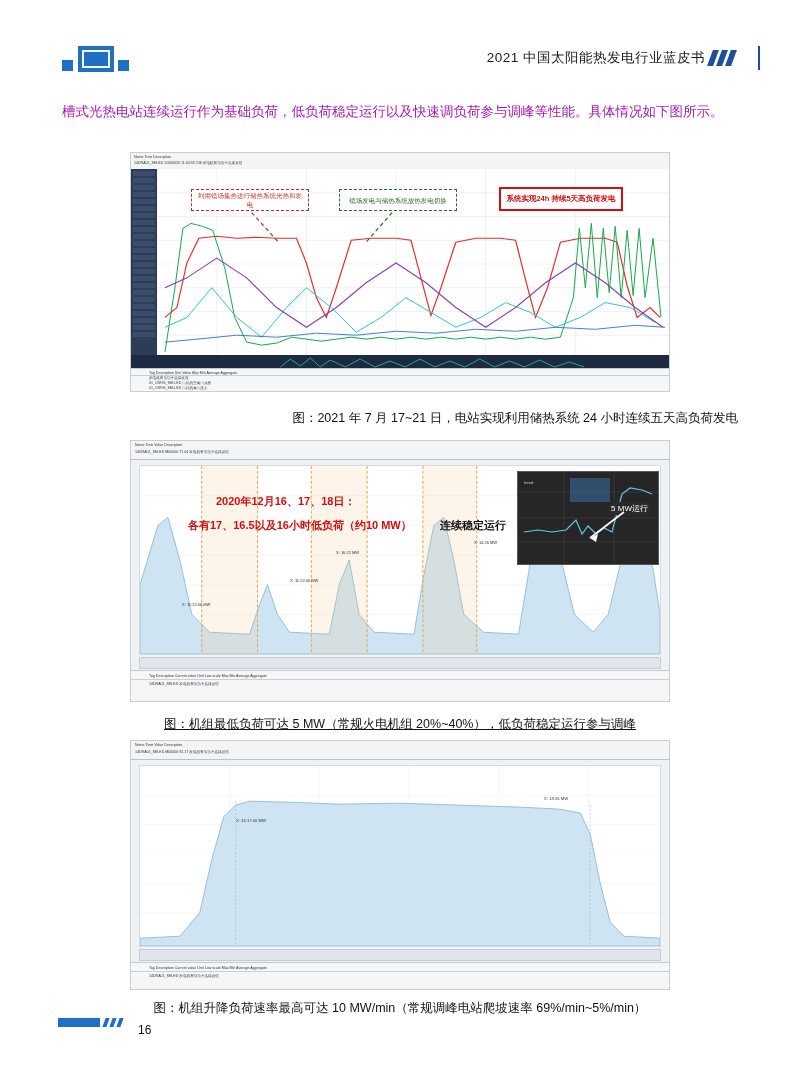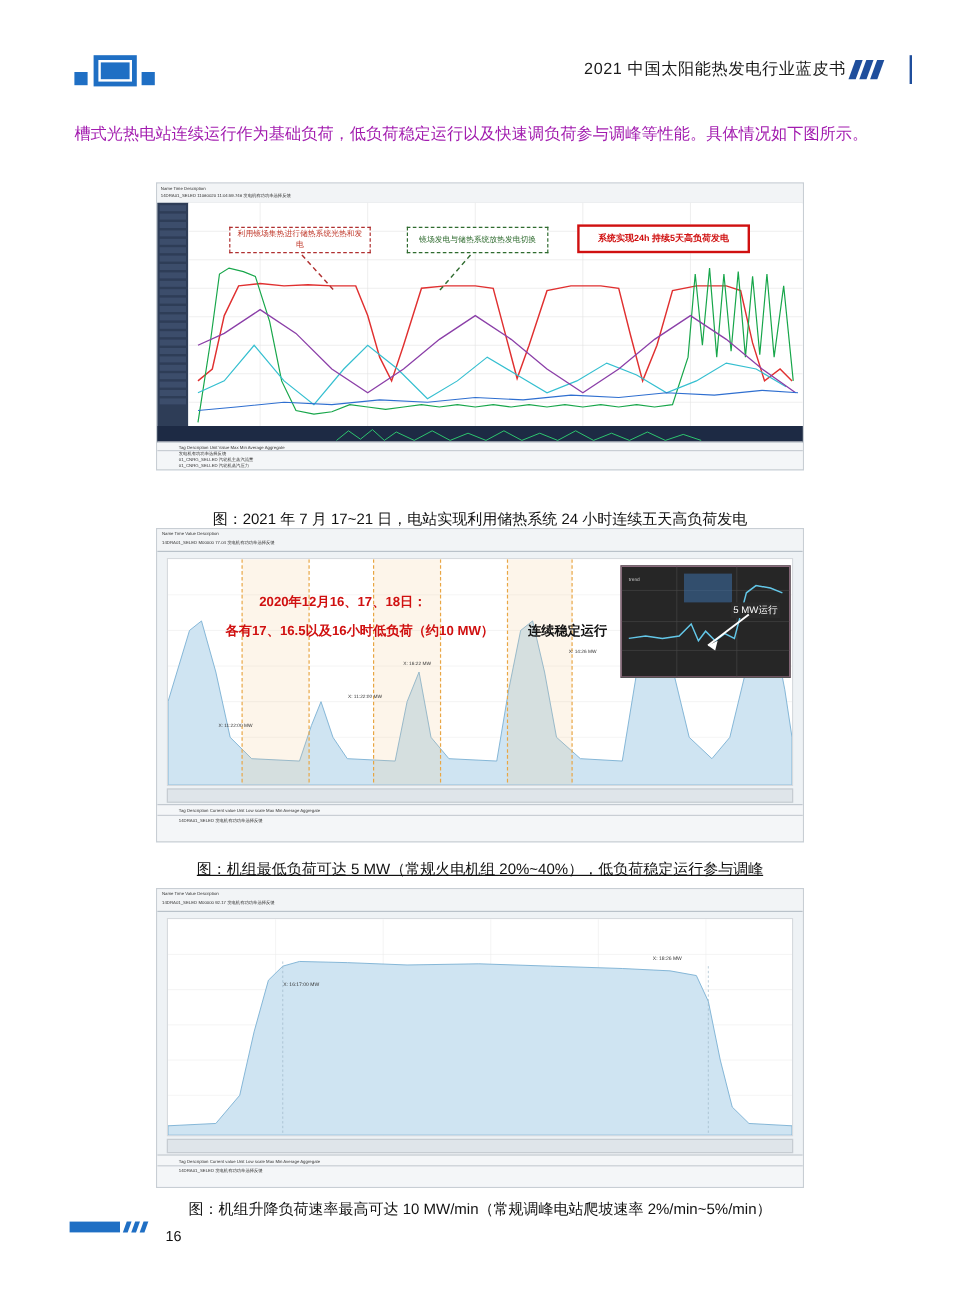--- a/index.html
+++ b/index.html
@@ -243,21 +243,21 @@
           <polyline fill="none" stroke="#17a64a" stroke-width="1" points="8,185 18,120 26,60 34,55 46,58 56,62 68,100 78,150 90,175 105,178 120,176 135,170 150,172 165,174 180,172 195,170 210,172 225,170 240,172 255,170 270,172 285,170 300,172 315,170 330,172 345,170 360,172 375,170 390,172 405,170 418,130 424,60 430,120 436,55 442,130 448,60 454,125 460,58 466,130 472,62 478,128 484,60 490,130 498,70 506,150"></polyline>
 
           <polyline fill="none" stroke="#35bfd0" stroke-width="1" points="8,160 30,150 55,120 80,150 105,170 130,140 150,120 175,140 200,165 225,150 250,130 275,145 300,160 325,150 350,135 375,145 400,160 425,150 450,135 475,140 500,155"></polyline>
 
           <polyline fill="none" stroke="#8b3fa8" stroke-width="1.1" points="8,120 30,110 60,90 90,110 120,140 150,160 180,140 210,115 240,95 270,115 300,140 330,160 360,140 390,115 420,95 450,115 480,140 508,160"></polyline>
 
           <polyline fill="none" stroke="#2f6fd0" stroke-width="0.9" points="8,175 40,172 80,168 120,170 160,166 200,168 240,164 280,166 320,162 360,164 400,160 440,162 480,158 510,160"></polyline>
         </svg>
         <div class="cal1" style="left:34px;top:20px;width:118px;height:22px;">利用镜场集热进行储热系统光热和发电</div>
         <div class="cal2" style="left:182px;top:20px;width:118px;height:22px;">镜场发电与储热系统放热发电切换</div>
-        <div class="cal3" style="left:324px;top:18px;width:144px;height:24px;">系统实现24h 持续5天高负荷发电</div>
+        <div class="cal3" style="left:342px;top:18px;width:124px;height:24px;">系统实现24h 持续5天高负荷发电</div>
         <svg viewBox="0 0 514 188" preserveAspectRatio="none" style="position:absolute;inset:0;width:100%;height:100%;">
           <path d="M95,44 L122,74" stroke="#b03030" stroke-width="1.2" stroke-dasharray="4,3" fill="none"></path>
           <path d="M236,44 L210,74" stroke="#2f6b2f" stroke-width="1.2" stroke-dasharray="4,3" fill="none"></path>
         </svg>
       </div>
 
       <div class="bottombar">
         <svg viewBox="0 0 540 14" preserveAspectRatio="none" style="width:100%;height:100%;display:block;">
           <rect width="540" height="14" fill="#1d2a44"></rect>
           <polyline fill="none" stroke="#2ecc71" stroke-width="0.8" points="150,12 160,4 170,11 180,3 190,12 200,5 215,12 230,4 245,12 260,6 275,12 290,4 305,12 320,6 335,12 350,4 365,12 380,6 395,12 410,5 425,12 440,7 455,12"></polyline>
@@ -266,21 +266,21 @@
 
       <div class="footrows">
         <div class="tiny" style="position:absolute;left:18px;top:2px;">Tag     Description     Unit     Value     Max     Min     Average     Aggregate</div>
         <div class="tiny" style="position:absolute;left:18px;top:7px;">发电机有功功率选择反馈</div>
         <div class="tiny" style="position:absolute;left:18px;top:12px;">01_CNRG_SELLED   汽轮机主蒸汽流量</div>
         <div class="tiny" style="position:absolute;left:18px;top:17px;">01_CNRG_SELLED   汽轮机蒸汽压力</div>
         <span class="tbl-line" style="left:0;top:6px;width:540px;"></span>
       </div>
     </div>
   </div>
-  <div class="fig-cap" style="top:425px;">图：2021 年 7 月 17~21 日，电站实现利用储热系统 24 小时连续五天高负荷发电</div>
+  <div class="fig-cap" style="top:410px;text-align:right;">图：2021 年 7 月 17~21 日，电站实现利用储热系统 24 小时连续五天高负荷发电</div>
 
   <div class="fig" id="fig2">
     <div class="scada">
       <div class="topbar2">
         <div class="tiny" style="position:absolute;left:4px;top:2px;">Name     Time     Value     Description</div>
         <div class="tiny" style="position:absolute;left:4px;top:9px;">14DRA01_SELED        M00000        77.04        发电机有功功率选择反馈</div>
       </div>
 
       <div class="plot">
         <svg viewBox="0 0 522 190" preserveAspectRatio="none" style="width:100%;height:100%;display:block;">
@@ -382,21 +382,21 @@
 
       <div class="xaxis"></div>
 
       <div class="footrows">
         <div class="tiny" style="position:absolute;left:18px;top:3px;">Tag     Description     Current value     Unit     Low scale     Max     Min     Average     Aggregate</div>
         <div class="tiny" style="position:absolute;left:18px;top:11px;">14DRA01_SELED    发电机有功功率选择反馈</div>
         <span class="tbl-line" style="left:0;top:8px;width:540px;"></span>
       </div>
     </div>
   </div>
-  <div class="fig-cap" style="top:1000px;">图：机组升降负荷速率最高可达 10 MW/min（常规调峰电站爬坡速率 2%/min~5%/min）</div>
+  <div class="fig-cap" style="top:1000px;">图：机组升降负荷速率最高可达 10 MW/min（常规调峰电站爬坡速率 69%/min~5%/min）</div>
 
   <div class="footer-mark">
     <span class="fm-bar"></span>
     <span class="fm-slashes">
         <i></i>
         <i></i>
         <i></i>
       </span>
   </div>
   <div class="page-num">16</div>

